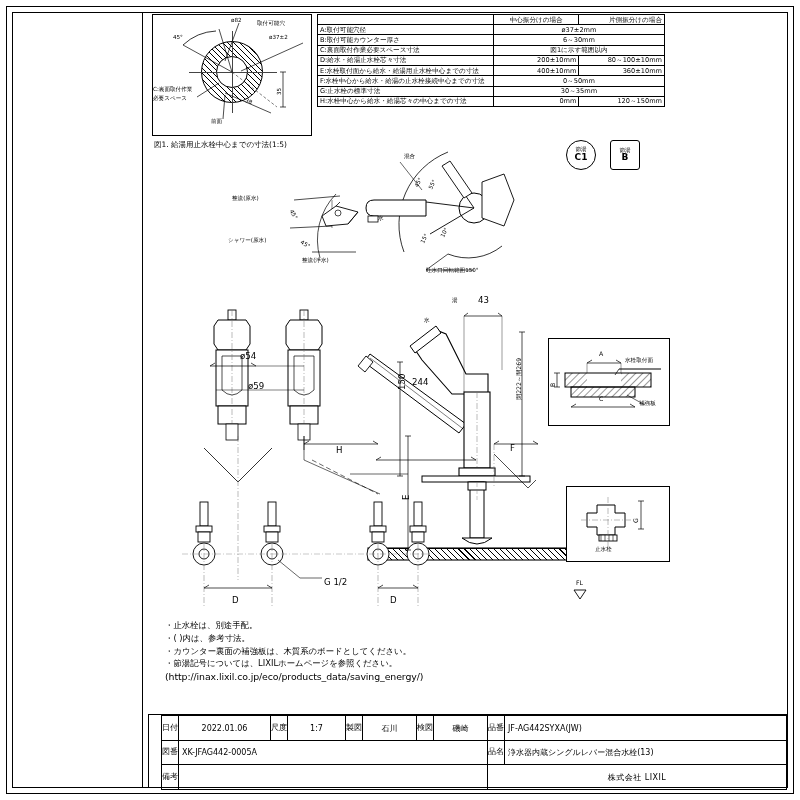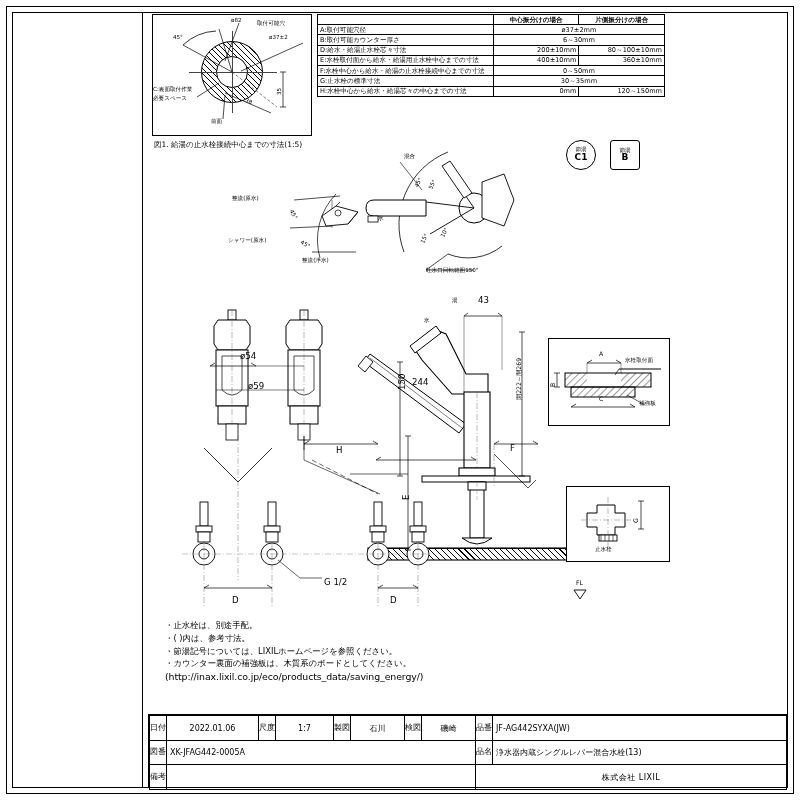--- a/index.html
+++ b/index.html
@@ -82,23 +82,23 @@
   }
   #spectable td, #spectable th {
     border: 1px solid #000;
     padding: 0.5px 2px;
     line-height: 1.25;
     font-weight: normal;
     white-space: nowrap;
   }
   #spectable .desc { width: 176px; text-align: left; }
   #spectable .c1 { width: 86px; text-align: center; }
-  #spectable .c2 { width: 86px; text-align: center; }
+  #spectable .c2 { width: 86px; text-align: right; }
   #spectable .rt { text-align: right; }
-  #spectable thead td { text-align: center; font-weight: bold; }
+  #spectable thead td { text-align: center; }
 
   
   #badges {
     position: absolute;
     left: 566px; top: 140px;
     display: flex; gap: 14px; align-items: center;
   }
   .badge-circ {
     width: 30px; height: 30px; border-radius: 50%;
     border: 1.4px solid #000;
@@ -126,20 +126,21 @@
   #notes div { white-space: nowrap; }
   #notes .url { font-size: 9.4px; letter-spacing: -0.1px; }
 
   
   #titleblock {
     position: absolute;
     left: 148px; top: 714px;
     width: 640px; height: 74px;
     border: 1px solid #000;
     border-collapse: collapse;
+    padding-left: 12px;
   }
   #titleblock table { width: 100%; height: 100%; border-collapse: collapse; }
   #titleblock td {
     border: 1px solid #000;
     font-size: 8px;
     padding: 0 3px;
     white-space: nowrap;
   }
   .vlabel {
     font-size: 6.2px; width: 13px; text-align: center;
@@ -207,38 +208,42 @@
     <div class="lbl xtiny" style="left:20px; top:20px;">45°</div>
     <div class="lbl xtiny" style="left:78px; top:3px;">ø82</div>
     <div class="lbl xtiny" style="left:104px; top:6px;">取付可能穴</div>
     <div class="lbl xtiny" style="left:116px; top:20px;">ø37±2</div>
     <div class="lbl xtiny" style="left:0px; top:72px;">C:裏面取付作業</div>
     <div class="lbl xtiny" style="left:0px; top:81px;">必要スペース</div>
     <div class="lbl xtiny" style="left:58px; top:104px;">前面</div>
     <div class="lbl xtiny" style="left:92px; top:84px; transform:rotate(24deg);">38</div>
     <div class="lbl xtiny rot90" style="left:124px; top:80px;">35</div>
   </div>
-  <div id="fig1cap">図1. 給湯の止水栓接続中心までの寸法(1:5)</div>
+  <div id="fig1cap">図1. 給湯用止水栓中心までの寸法(1:5)</div>
 
   <table id="spectable">
     <thead>
       <tr>
         <td class="desc"></td>
         <td class="c1">中心振分けの場合</td>
         <td class="c2">片側振分けの場合</td>
       </tr>
     </thead>
     <tbody id="spec-body">
         <tr>
           <td class="desc">A:取付可能穴径</td>
           <td class="c1" colspan="2">ø37±2mm</td>
         </tr>
         <tr>
           <td class="desc">B:取付可能カウンター厚さ</td>
           <td class="c1" colspan="2">6～30mm</td>
+        </tr>
+        <tr>
+          <td class="desc">C:裏面取付作業必要スペース寸法</td>
+          <td class="c1" colspan="2">図1に示す範囲以内</td>
         </tr>
         <tr>
           <td class="desc">D:給水・給湯止水栓芯々寸法</td>
           <td class="c1 rt">200±10mm</td>
           <td class="c2 rt">80～100±10mm</td>
         </tr>
         <tr>
           <td class="desc">E:水栓取付面から給水・給湯用止水栓中心までの寸法</td>
           <td class="c1 rt">400±10mm</td>
           <td class="c2 rt">360±10mm</td>
@@ -549,22 +554,22 @@
       <line x1="71" y1="14" x2="77" y2="14" stroke="#000" stroke-width="0.7"></line>
       <line x1="71" y1="42" x2="77" y2="42" stroke="#000" stroke-width="0.7"></line>
     </svg>
     <div class="lbl tiny rot90" style="left:66px; top:36px;">G</div>
     <div class="lbl xtiny" style="left:28px; top:60px;">止水栓</div>
   </div>
 
   <div id="notes">
     <div>・止水栓は、別途手配。</div>
     <div>・(  )内は、参考寸法。</div>
+    <div>・カウンター裏面の補強板は、木質系のボードとしてください。</div>
     <div>・節湯記号については、LIXILホームページを参照ください。</div>
-    <div>・カウンター裏面の補強板は、木質系のボードとしてください。</div>
     <div class="url">(http://inax.lixil.co.jp/eco/products_data/saving_energy/)</div>
   </div>
 
   <div id="titleblock">
     <table>
       <tbody>
           <tr style="height:25px;">
         <td class="vlabel">日付</td>
         <td class="tb-val" style="width:92px; text-align:center;">2022.01.06</td>
         <td class="vlabel">尺度</td>

